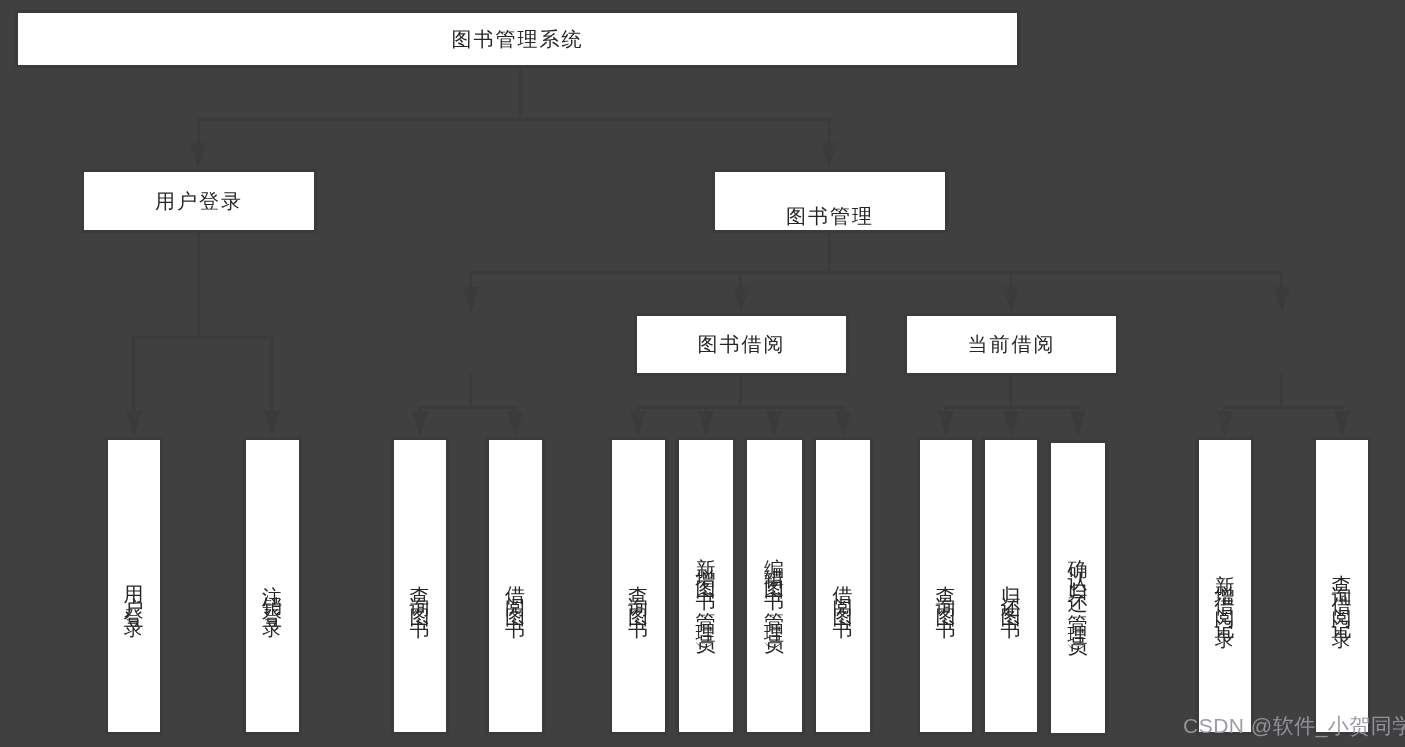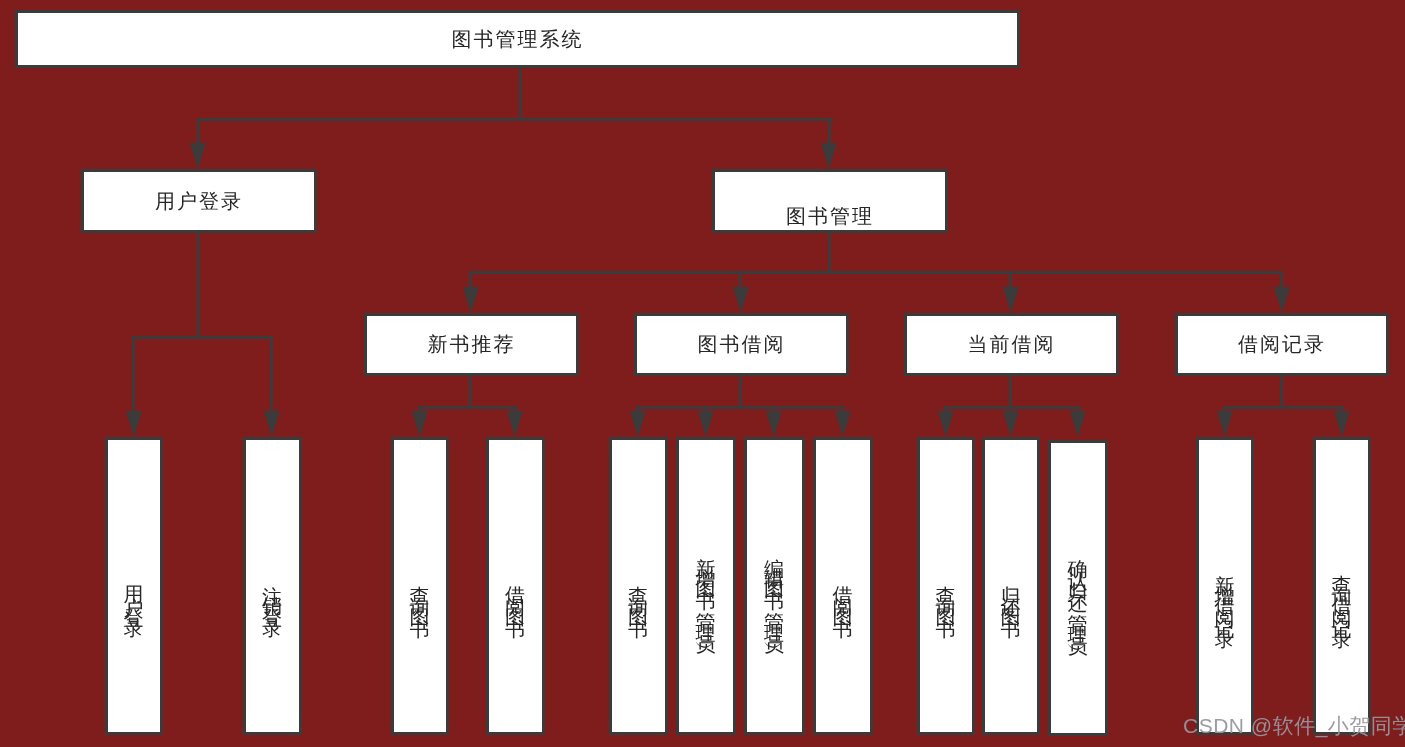--- a/index.html
+++ b/index.html
@@ -1,17 +1,17 @@
 <!DOCTYPE html>
 <html><head>
 <meta charset="utf-8">
 <style>
   html,body{margin:0;padding:0;background:#ffffff;}
   #canvas{
-    position:relative;width:1405px;height:747px;background:#7f1d1d;overflow:hidden;
+    position:relative;width:1405px;height:747px;background:#404040;overflow:hidden;
     font-family:"Liberation Sans",sans-serif;color:#262626;
   }
   .box{
     position:absolute;box-sizing:border-box;border:3px solid #3b3b3b;background:#ffffff;
     display:flex;align-items:center;justify-content:center;
     font-size:20px;letter-spacing:2px;color:#262626;
   }
   .vbox{
     position:absolute;box-sizing:border-box;border:3px solid #3b3b3b;background:#ffffff;
     display:flex;align-items:center;justify-content:center;
@@ -65,31 +65,25 @@
   <div class="h" style="left:469px;top:271px;width:814px;"></div>
   <div class="v" style="left:469px;top:271px;height:18px;"></div>
   <div class="arrow" style="left:463px;top:287px;"></div>
   <div class="v" style="left:739px;top:271px;height:18px;"></div>
   <div class="arrow" style="left:733px;top:287px;"></div>
   <div class="v" style="left:1009px;top:271px;height:18px;"></div>
   <div class="arrow" style="left:1003px;top:287px;"></div>
   <div class="v" style="left:1280px;top:271px;height:18px;"></div>
   <div class="arrow" style="left:1274px;top:287px;"></div>
 
-  <div class="box" style="left:364px;top:313px;width:215px;height:63px;">
-    <span>新书推荐</span>
-  </div>
   <div class="box" style="left:904px;top:313px;width:215px;height:63px;">
     <span>当前借阅</span>
   </div>
   <div class="box" style="left:634px;top:313px;width:215px;height:63px;">
     <span>图书借阅</span>
-  </div>
-  <div class="box" style="left:1175px;top:313px;width:214px;height:63px;">
-    <span>借阅记录</span>
   </div>
 
   <div class="v" style="left:469px;top:374px;height:35px;"></div>
   <div class="h" style="left:418px;top:406px;width:100px;"></div>
   <div class="v" style="left:418px;top:406px;height:8px;"></div>
   <div class="arrow" style="left:412px;top:411px;"></div>
   <div class="v" style="left:513px;top:406px;height:8px;"></div>
   <div class="arrow" style="left:507px;top:411px;"></div>
 
   <div class="v" style="left:739px;top:374px;height:35px;"></div>

